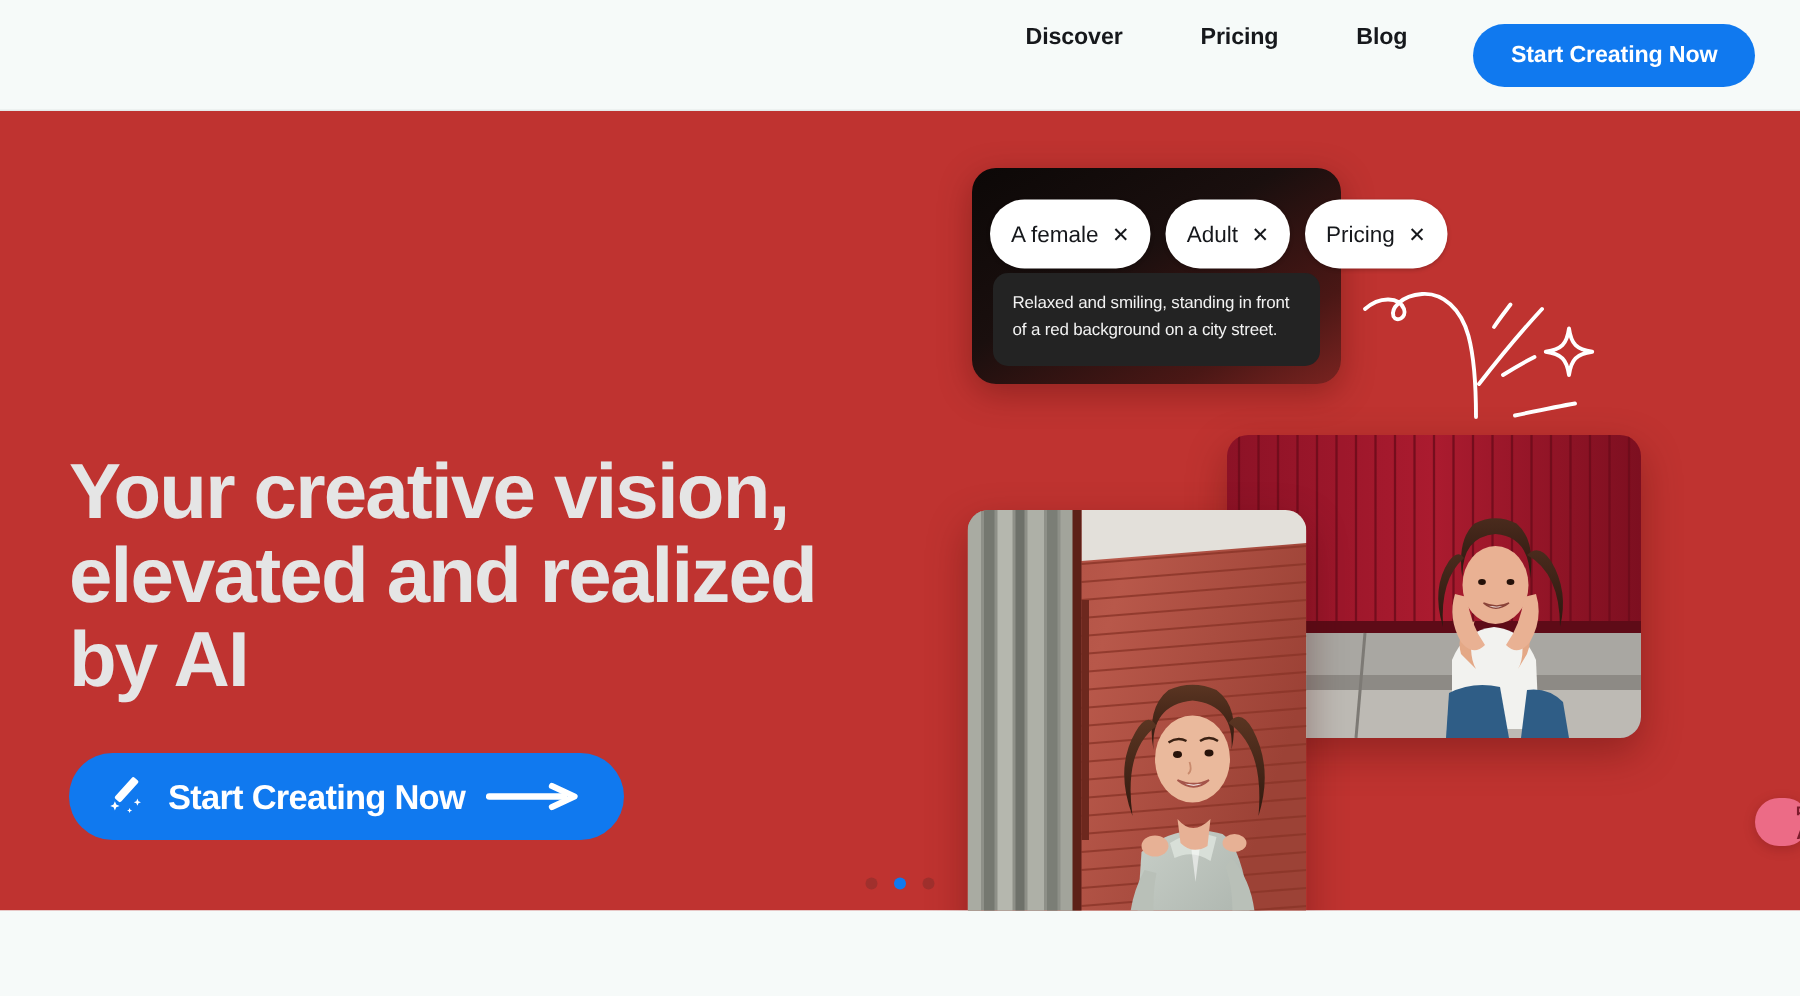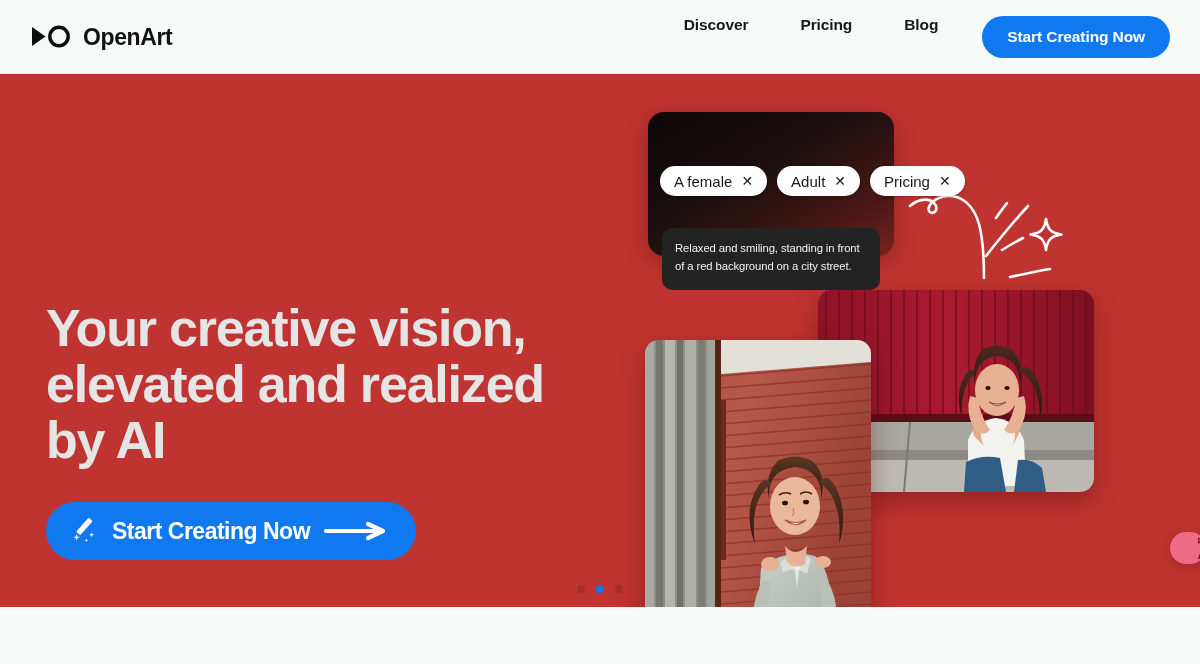--- a/index.html
+++ b/index.html
@@ -91,34 +91,32 @@
     box-shadow: 0 6px 22px rgba(60,8,6,0.34);
   }
   .chips {
     position: absolute; left: 660px; top: 59px;
     display: flex; align-items: center; gap: 10px;
     z-index: 4;
   }
   .chip {
     background: #ffffff; color: #16181c;
     border-radius: 999px;
-    height: 30px; padding: 0 14px;
+    height: 46px; padding: 0 14px;
     display: flex; align-items: center; gap: 9px;
     font-size: 15px; cursor: pointer; white-space: nowrap;
     box-shadow: 0 1px 3px rgba(0,0,0,0.22);
-    margin-top: 33px;
   }
   .chip-x { font-size: 14px; line-height: 1; color: #16181c; }
   .prompt-box {
     position: absolute; left: 662px; top: 108px;
     width: 218px; height: 62px;
     background: #232323; border-radius: 10px;
     padding: 11px 13px;
     z-index: 4;
-    margin-top: 46px;
   }
   .prompt-text {
     color: #f2f2f2; font-size: 11.3px; line-height: 1.62;
     letter-spacing: -0.1px;
   }
 
   
   .doodle {
     position: absolute; left: 900px; top: 110px;
     width: 175px; height: 100px;
@@ -161,27 +159,20 @@
     position: absolute; top: 607px; left: 0;
     width: 1200px; height: 57px;
     background: #f6faf9;
   }
 </style>
 </head>
 <body>
 
 <div class="header">
 
-  <div class="brand">
-    <svg class="brand-logo" viewBox="0 0 42 26">
-      <path d="M2 3.6 L2 22.4 L15.5 13 Z" fill="#0b0c0e"></path>
-      <circle cx="29" cy="13" r="9.2" fill="none" stroke="#0b0c0e" stroke-width="3.4"></circle>
-    </svg>
-    <span class="brand-name">OpenArt</span>
-  </div>
 
   <nav class="nav">
     <span class="nav-link">Discover</span>
     <span class="nav-link">Pricing</span>
     <span class="nav-link">Blog</span>
     <button class="nav-cta">Start Creating Now</button>
   </nav>
 
 </div>
 

